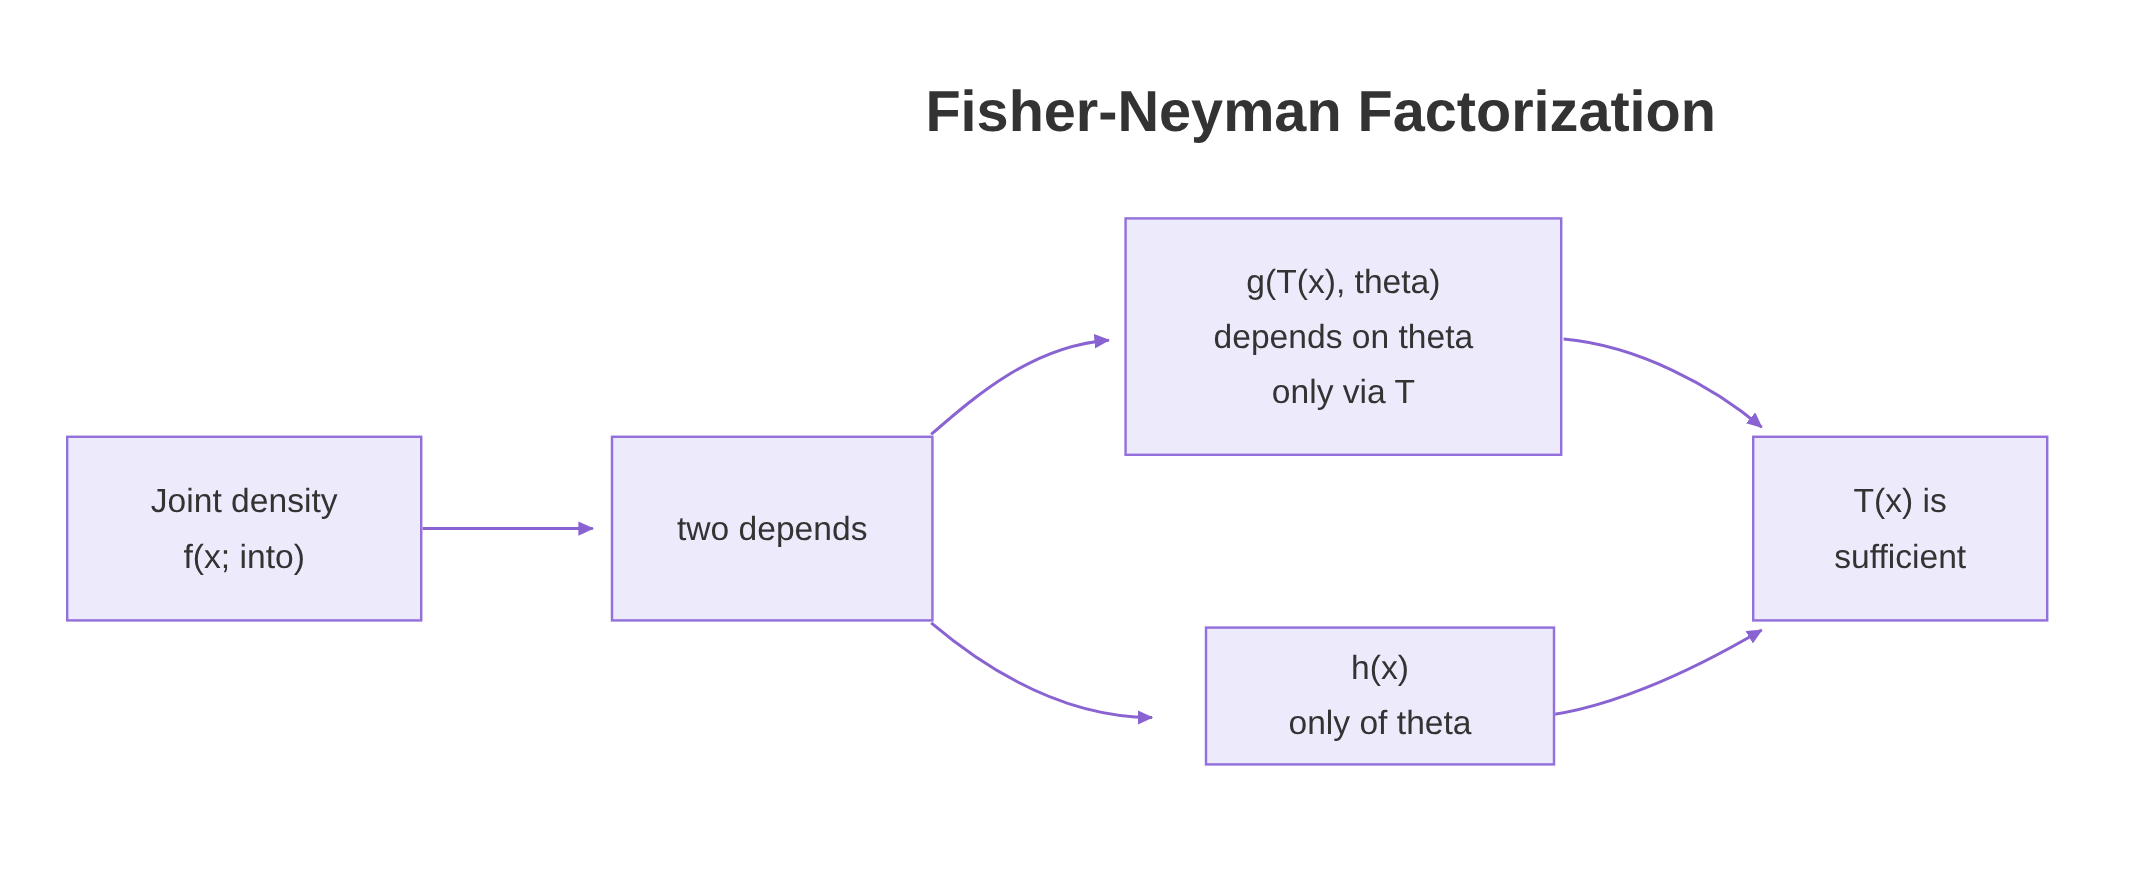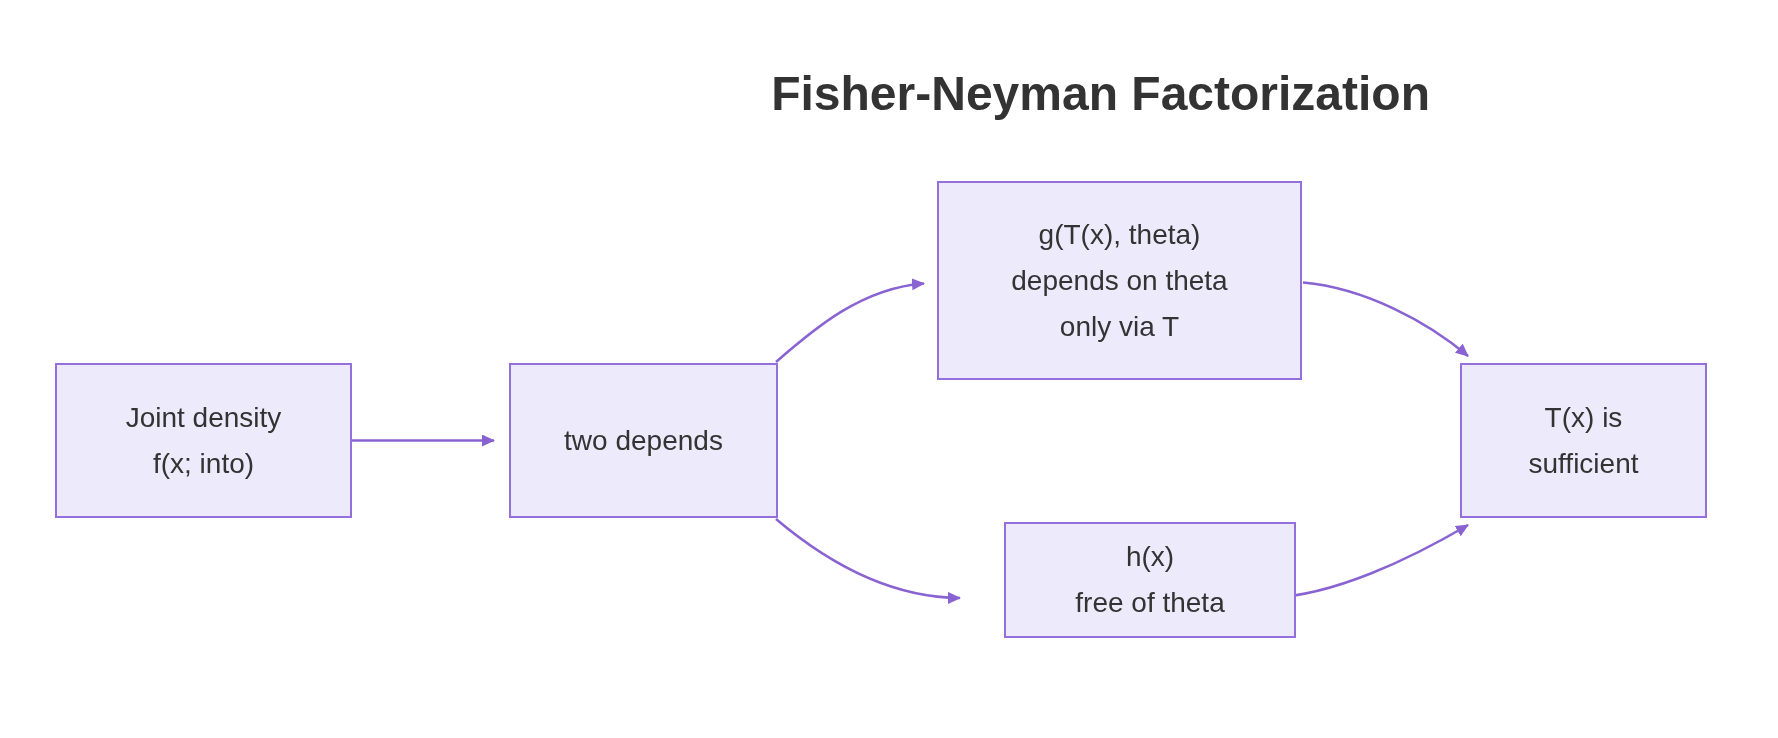--- a/index.html
+++ b/index.html
@@ -106,21 +106,21 @@
   </div>
 
   <div class="node node-g">
     <span class="line">g(T(x), theta)</span>
     <span class="line">depends on theta</span>
     <span class="line">only via T</span>
   </div>
 
   <div class="node node-h">
     <span class="line">h(x)</span>
-    <span class="line">free of theta</span>
+    <span class="line">only of theta</span>
   </div>
 
   <div class="node node-sufficient">
     <span class="line">T(x) is</span>
     <span class="line">sufficient</span>
   </div>
 
 </div>
 
 </body></html>

